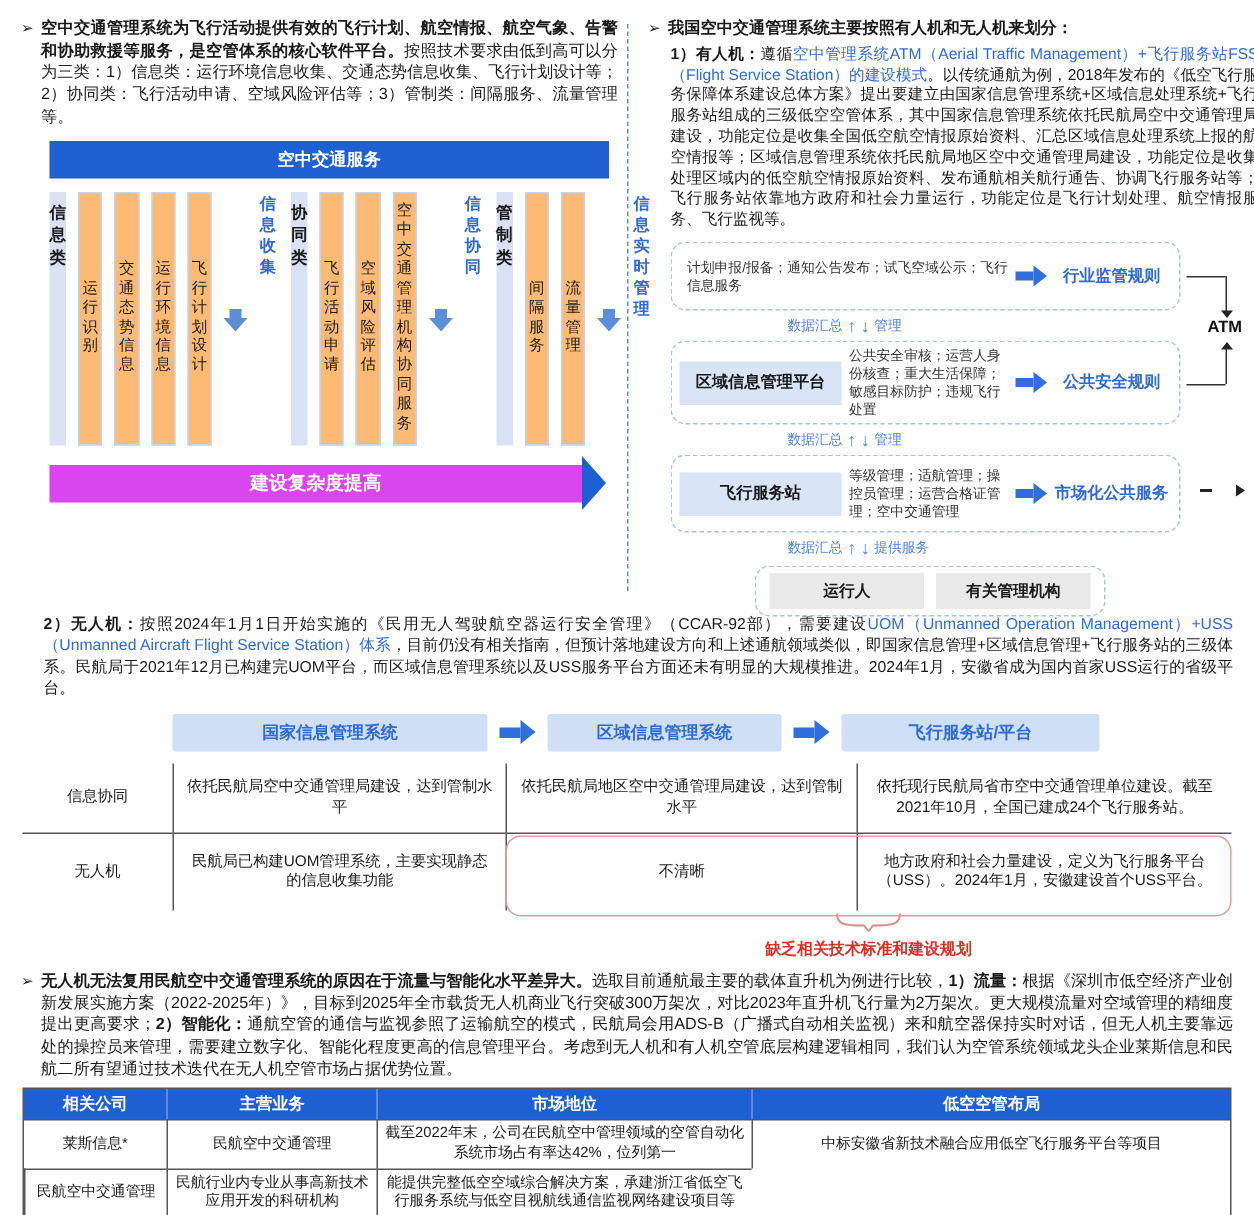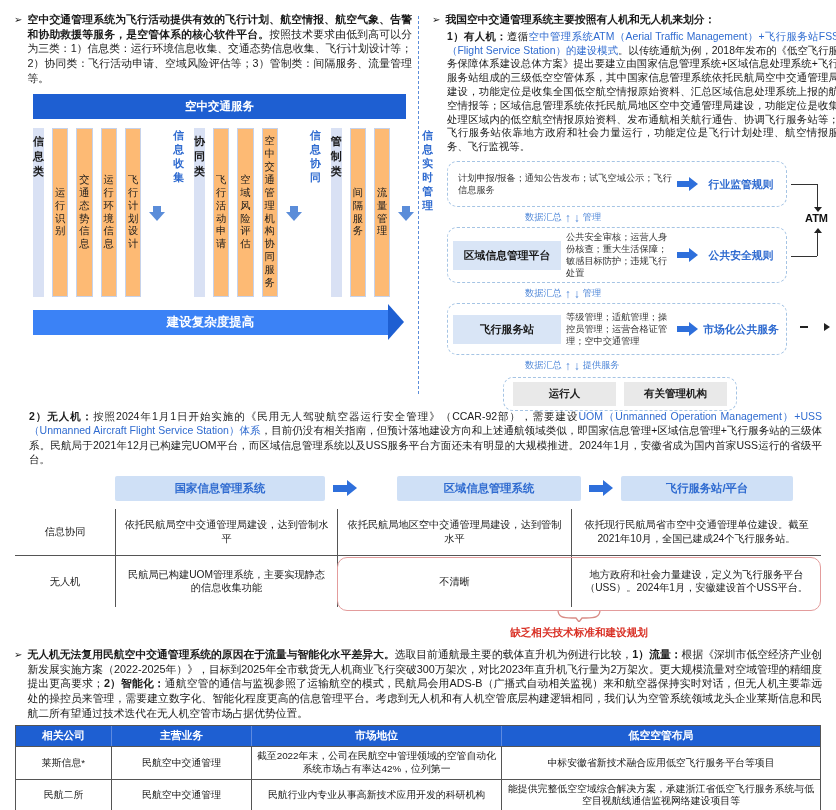--- a/index.html
+++ b/index.html
@@ -22,21 +22,21 @@
   .lt{margin:9px 6px 0 19px;}
   .lt-title{background:#1E5FD2;color:#fff;font-weight:bold;text-align:center;font-size:11.5px;padding:5px 0;}
   .lt-cols{display:flex;gap:10px;margin-top:9px;}
   .lt-col{flex:1;display:flex;gap:8px;}
   .lt-head{background:#D9E1F4;font-weight:bold;text-align:center;padding:6px 0;font-size:11px;}
   .lt-box{border:1px solid #C6D2EA;background:#fdba74;text-align:center;padding:6px 2px;font-size:10.3px;line-height:1.25;display:flex;align-items:center;justify-content:center;min-height:15px;}
   .dad{display:flex;flex-direction:column;align-items:center;align-self:center;margin-top:1px;}
   .dad .stem{width:8px;height:6px;background:#5B8DD9;}
   .dad .tip{width:0;height:0;border-left:8px solid transparent;border-right:8px solid transparent;border-top:9px solid #5B8DD9;}
   .lt-footer{color:#2F6BD0;font-weight:bold;text-align:center;font-size:10.8px;margin-top:1px;}
-  .lt-banner{position:relative;margin-top:13px;margin-right:18px;height:25px;background:#3b82f6;display:flex;align-items:center;justify-content:center;color:#fff;font-weight:bold;font-size:12.5px;}
+  .lt-banner{position:relative;margin-top:13px;margin-right:18px;height:25px;background:#d946ef;display:flex;align-items:center;justify-content:center;color:#fff;font-weight:bold;font-size:12.5px;}
   .lt-banner::after{content:"";position:absolute;left:100%;top:-6px;width:0;height:0;border-top:18px solid transparent;border-bottom:18px solid transparent;border-left:16px solid #1E5FD2;}
 
   
   .rt-para{font-size:10.4px;line-height:1.33;text-align:justify;margin:3px 0 0 15px;}
 
   
   .rd{position:relative;margin:7px 0 0 15px;width:392px;height:246px;}
   .rd-row{position:absolute;left:0;width:340px;border:1px dashed #A5C4E4;border-radius:10px;display:flex;align-items:center;padding:3px 5px;box-sizing:border-box;}
   .rd-label{background:#D9E5F6;font-weight:bold;font-size:10.8px;text-align:center;padding:8px 2px;width:104px;flex:none;line-height:1.2;}
   .rd-desc{flex:1;font-size:9.2px;line-height:1.32;padding:0 5px;color:#333;text-align:left;}
@@ -63,21 +63,21 @@
   .rd-fss{position:absolute;left:353px;top:160px;display:flex;align-items:center;gap:16px;}
   .fss-stem{width:8px;height:2px;background:#222;}
   .fss-tip{width:0;height:0;border-top:4px solid transparent;border-bottom:4px solid transparent;border-left:6px solid #222;}
   .fss-label{font-weight:bold;font-size:11px;color:#111;}
 
   
   .mid-para{font-size:10.5px;line-height:1.38;text-align:justify;margin:5px 4px 0 15px;}
   .mid-table{position:relative;margin:9px 0 0 1px;width:806px;}
   .mt-header{display:flex;align-items:center;margin-left:100px;}
   .mt-hbox{background:#CFE0F6;color:#2F6BD0;font-weight:bold;font-size:11.3px;text-align:center;padding:5px 0;border-radius:2px;}
-  .mt-hb1{width:210px;}.mt-hb2{width:184px;margin-left:32px;}.mt-hb3{width:172px;}
+  .mt-hb1{width:210px;}.mt-hb2{width:156px;}.mt-hb3{width:172px;}
   .mt-harrow{margin:0 8px;}
   .mt-harrow .stem{width:14px;height:7px;background:#2E6FDB;}
   .mt-harrow .tip{border-top:8px solid transparent;border-bottom:8px solid transparent;border-left:10px solid #2E6FDB;}
   .mt-body{display:grid;grid-template-columns:100px 222px 234px 250px;margin-top:8px;}
   .mt-cell{display:flex;align-items:center;justify-content:center;text-align:center;font-size:10.2px;line-height:1.32;padding:2px 8px;box-sizing:border-box;}
   .mt-cell.vline{border-left:1px solid #555;}
   .mt-cell.hline{border-top:1px solid #555;}
   .mt-cell.r1{min-height:46px;}
   .mt-cell.r2{min-height:52px;}
   .mt-redbox{position:absolute;left:322px;top:81px;width:482px;height:52px;border:1px solid #E39C9C;border-radius:10px;pointer-events:none;}
@@ -276,19 +276,18 @@
     <div class="bt-h">相关公司</div>
     <div class="bt-h">主营业务</div>
     <div class="bt-h">市场地位</div>
     <div class="bt-h">低空空管布局</div>
 
     <div class="bt-c">莱斯信息*</div>
     <div class="bt-c vline">民航空中交通管理</div>
     <div class="bt-c vline">截至2022年末，公司在民航空中管理领域的空管自动化系统市场占有率达42%，位列第一</div>
     <div class="bt-c vline">中标安徽省新技术融合应用低空飞行服务平台等项目</div>
 
-    <div class="bt-c">民航二所</div>
     <div class="bt-c vline">民航空中交通管理</div>
     <div class="bt-c vline">民航行业内专业从事高新技术应用开发的科研机构</div>
     <div class="bt-c vline">能提供完整低空空域综合解决方案，承建浙江省低空飞行服务系统与低空目视航线通信监视网络建设项目等</div>
   </div>
 
 </div>
 
 </body></html>

